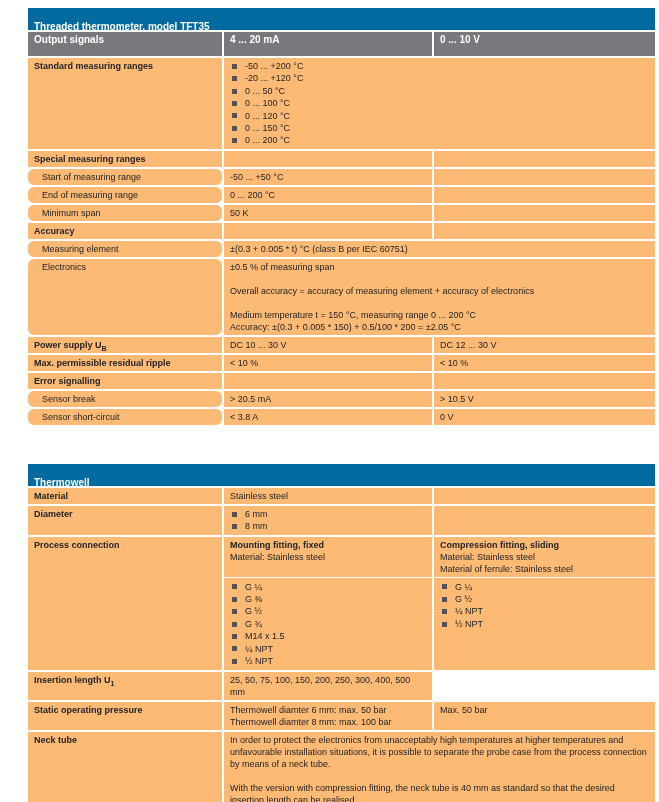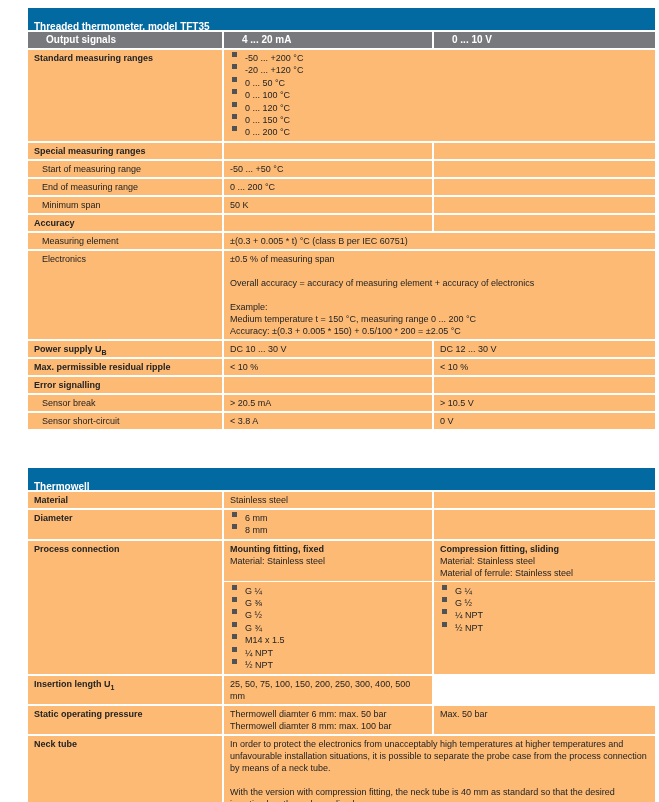--- a/index.html
+++ b/index.html
@@ -12,29 +12,29 @@
   .sheet{position:absolute;left:28px;top:8px;width:627px;}
   .tbl{display:flex;flex-direction:column;gap:2px;}
   .tbl2{margin-top:39px;}
   .titlebar{
     background:#0369a1;color:#ffffff;font-weight:bold;font-size:10px;
     height:16px;line-height:16px;padding:11px 6px;box-sizing:border-box;
   }
   .grid{display:grid;grid-template-columns:194px 208px 1fr;gap:2px;}
   .hcell{
     background:#77797c;color:#ffffff;font-weight:bold;font-size:10px;
-    height:16px;line-height:16px;padding:0 18px;box-sizing:border-box;
+    height:24px;line-height:16px;padding:0 6px;box-sizing:border-box;
   }
   .cell{background:#fdba74;padding:2px 6px;box-sizing:border-box;min-height:16px;}
   .lbl{font-weight:bold;}
-  .lbl.sub{font-weight:normal;padding-left:14px;}
+  .lbl.sub{font-weight:normal;padding-left:14px;border-radius:6px;}
   .span2{grid-column:2/4;}
   .line{min-height:12px;}
   .bullets{display:flex;flex-direction:column;}
-  .bullet{display:flex;align-items:flex-start;line-height:12.4px;min-height:12.4px;}
+  .bullet{display:flex;align-items:center;line-height:12.4px;min-height:12.4px;}
   .sq{width:5px;height:5px;background:#515256;flex:none;margin:0 8px 0 2px;}
   .pc-col{display:flex;flex-direction:column;}
   .pc-head{min-height:37px;}
   .pc-head .b{font-weight:bold;}
   .pc-div{height:1px;background:#ffffff;margin:1px -6px 3px -6px;}
   sub{font-size:7px;line-height:0;}
 </style>
 </head>
 <body>
 
@@ -121,21 +121,20 @@
       <div class="cell span2">±(0.3 + 0.005 * t) °C (class B per IEC 60751)</div>
     </div>
 
     <div class="grid">
       <div class="cell lbl sub">Electronics</div>
       <div class="cell span2">
         <div class="line">±0.5 % of measuring span</div>
         <div class="line"></div>
         <div class="line">Overall accuracy = accuracy of measuring element + accuracy of electronics</div>
         <div class="line"></div>
-        <div class="line">Example:</div>
         <div class="line">Medium temperature t = 150 °C, measuring range 0 ... 200 °C</div>
         <div class="line">Accuracy: ±(0.3 + 0.005 * 150) + 0.5/100 * 200 = ±2.05 °C</div>
       </div>
     </div>
 
     <div class="grid">
       <div class="cell lbl"><span>Power supply U</span><sub>B</sub></div>
       <div class="cell">DC 10 ... 30 V</div>
       <div class="cell">DC 12 ... 30 V</div>
     </div>

